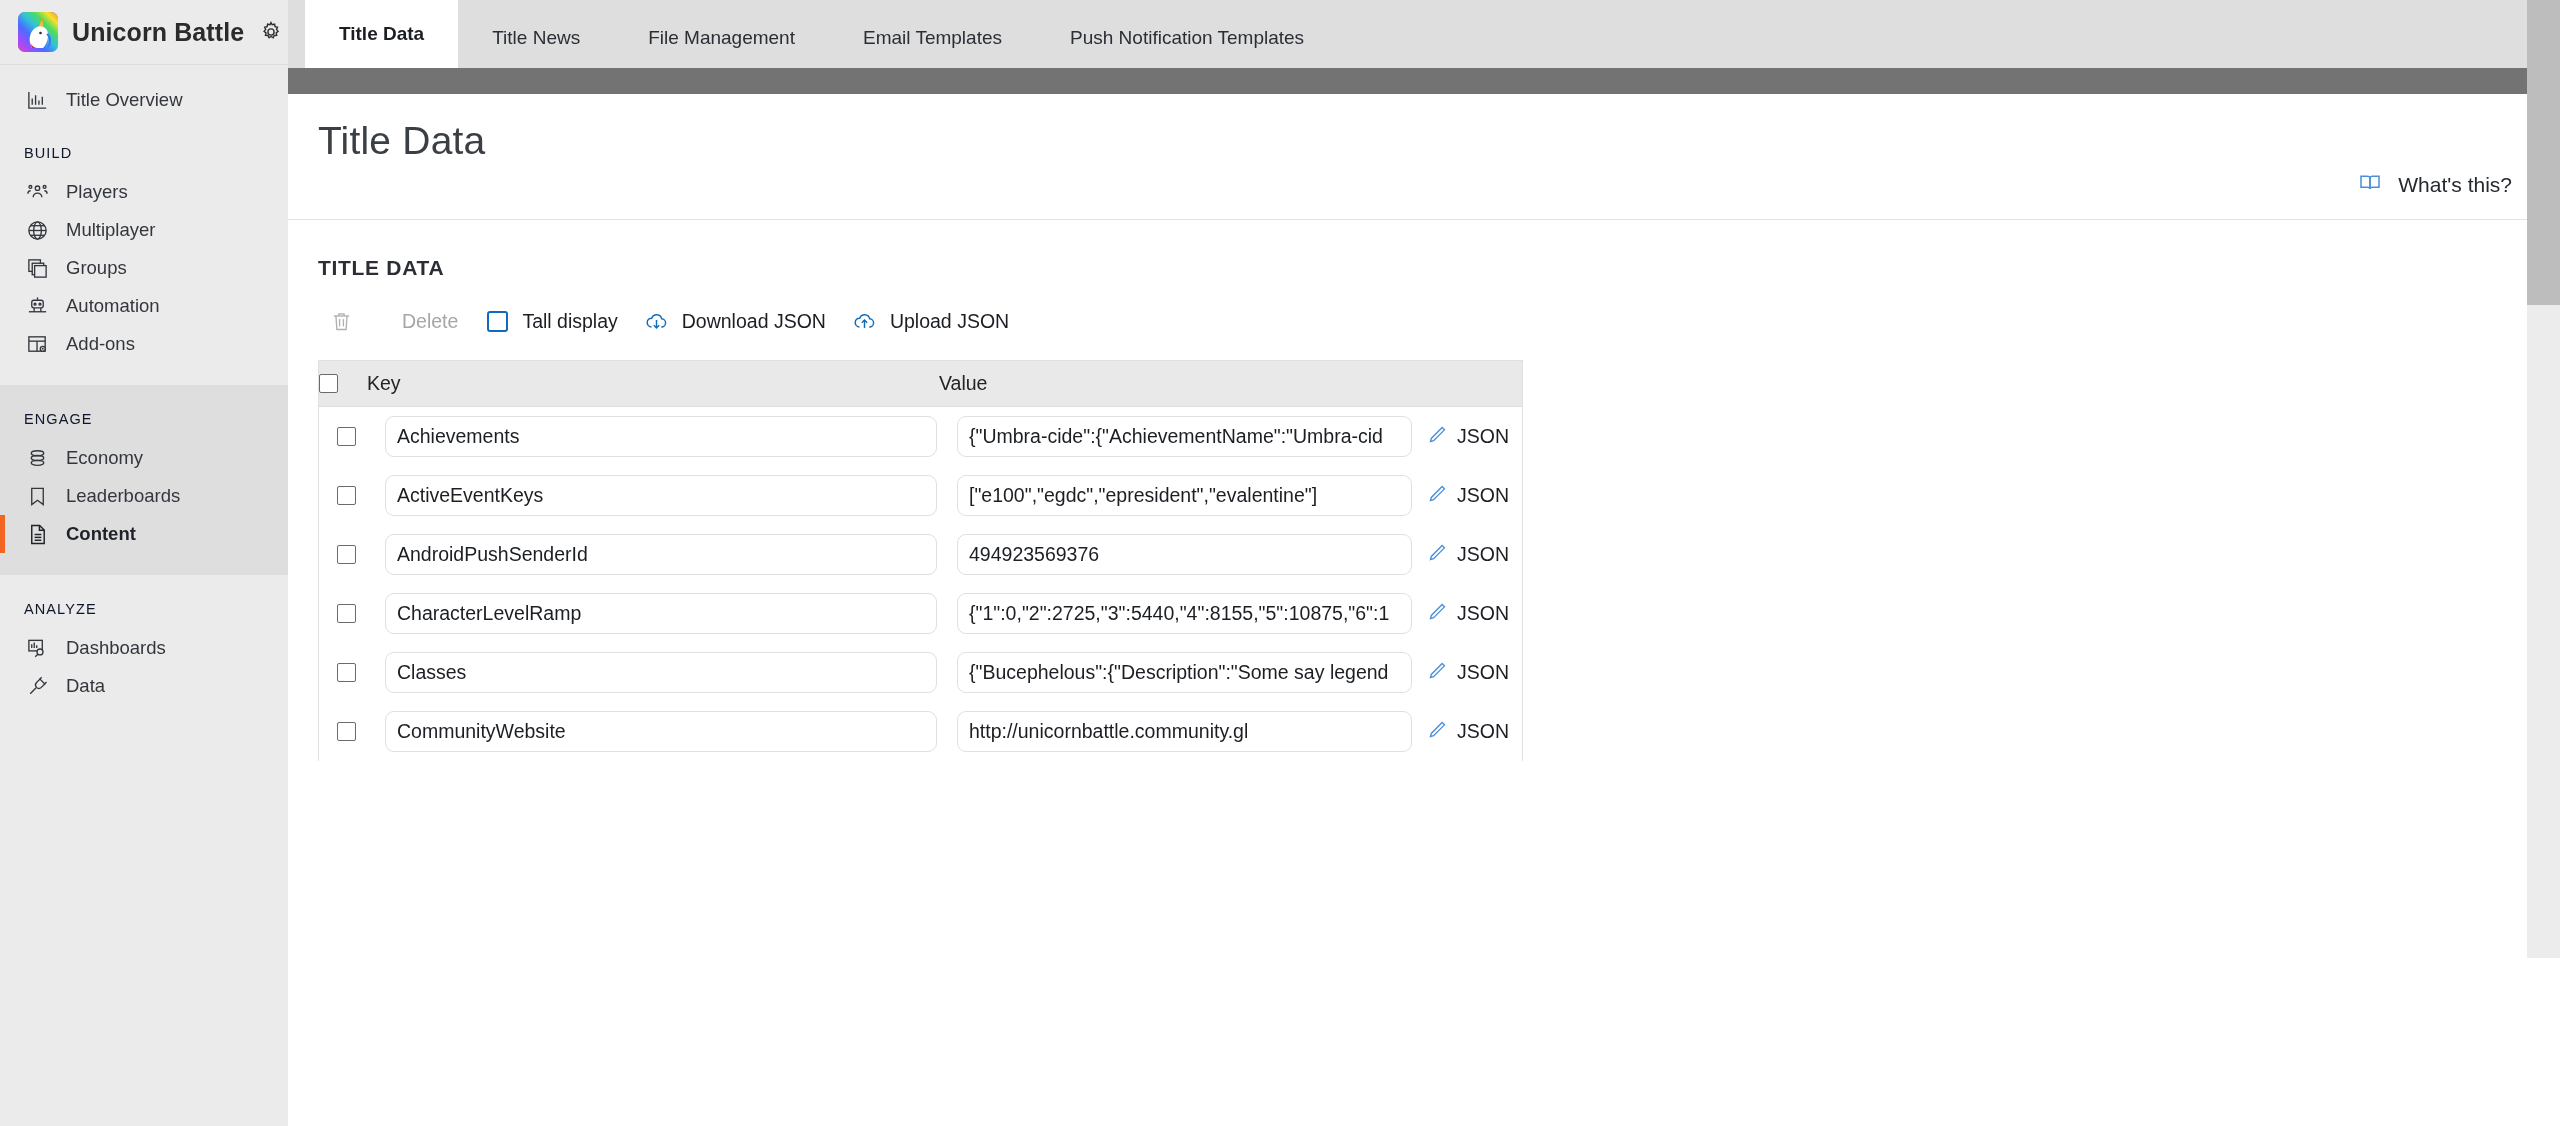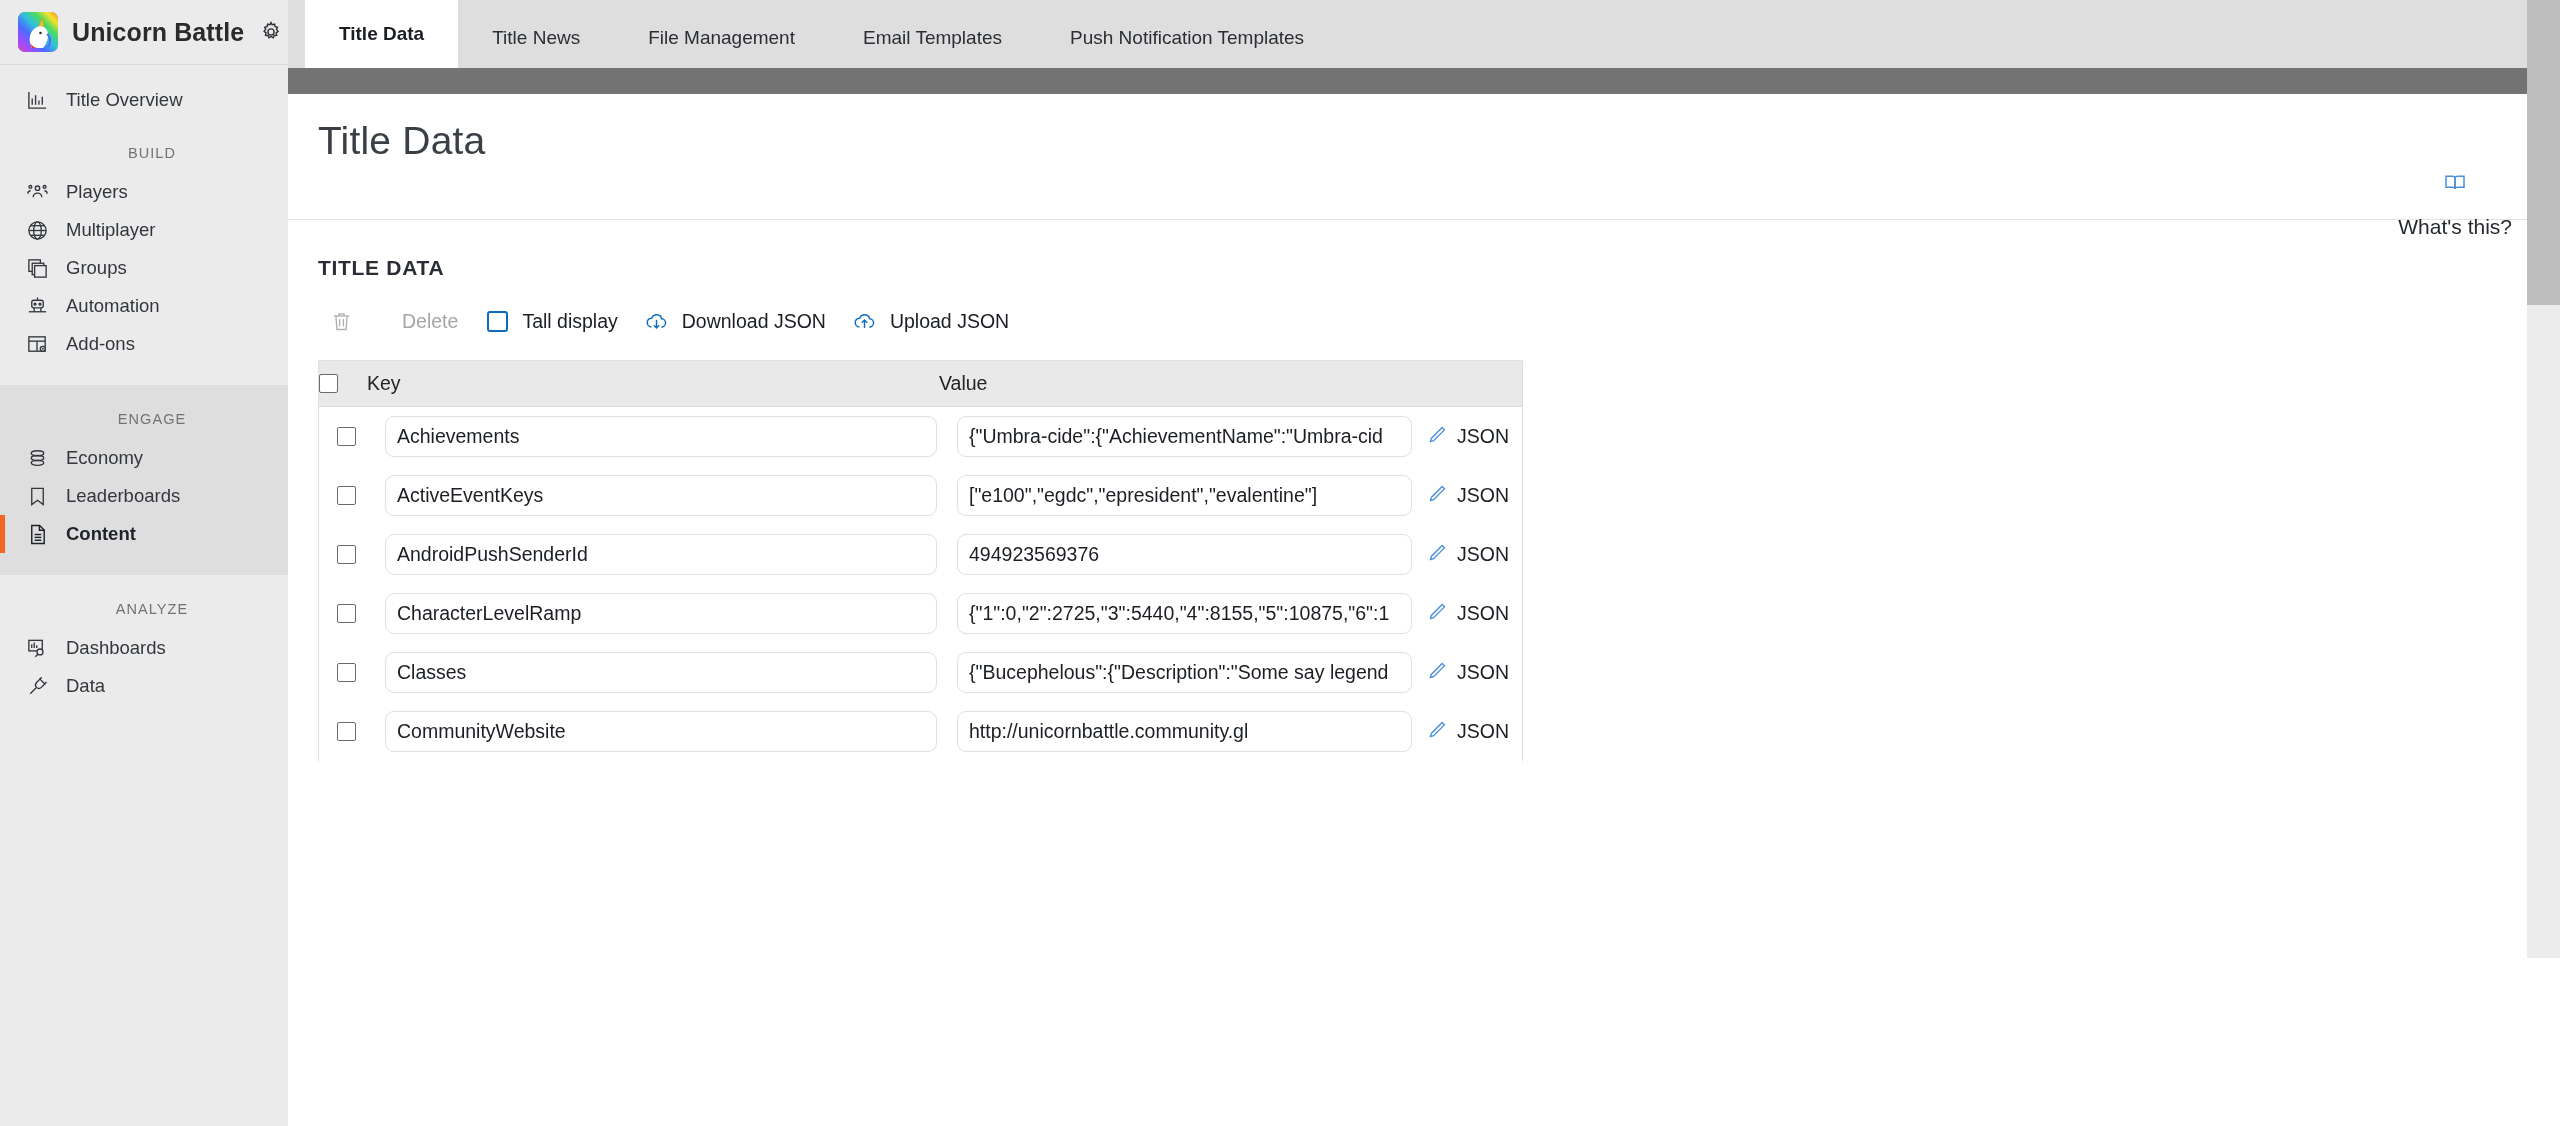--- a/index.html
+++ b/index.html
@@ -64,24 +64,23 @@
   }
 
   .nav-scroll { height: 1061px; overflow: hidden; }
 
   .nav-group { padding: 0; }
   .nav-group.engage { background: #dedede; }
 
   .nav-section-label {
     font-size: 14.5px;
     letter-spacing: 1.1px;
-    color: #737373;
+    color: #0f172a;
     padding: 26px 8px 12px 24px;
     text-transform: uppercase;
-    text-align: center;
   }
 
   .nav-item {
     display: flex;
     align-items: center;
     height: 38px;
     padding-left: 24px;
     position: relative;
     cursor: pointer;
     color: #33373d;
@@ -160,21 +159,20 @@
     letter-spacing: 0.2px;
   }
   .whats-this {
     position: absolute;
     right: 48px;
     top: 77px;
     display: flex;
     align-items: center;
     cursor: pointer;
     gap: 16px;
-    flex-direction: column;
   }
   .whats-this .wt-label {
     font-size: 21px;
     color: #26292e;
   }
 
   
   .content-body {
     padding: 0 33px 0 30px;
     background: #ffffff;

